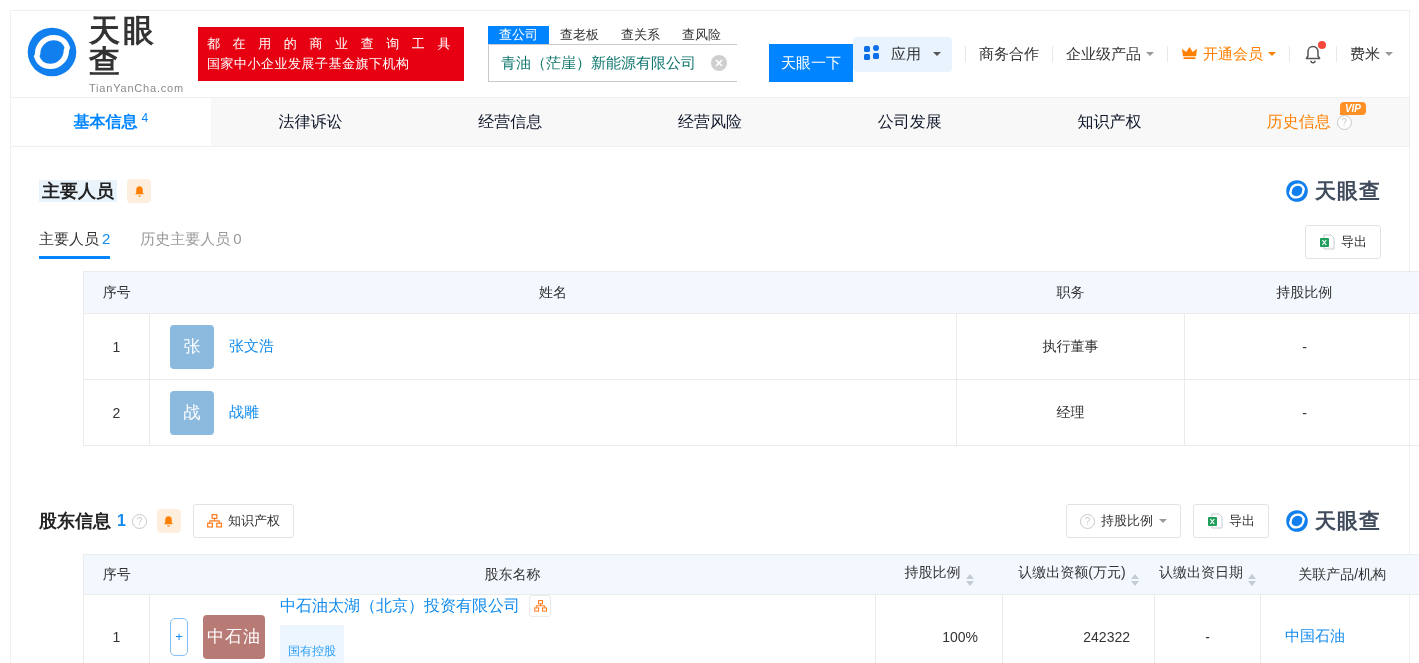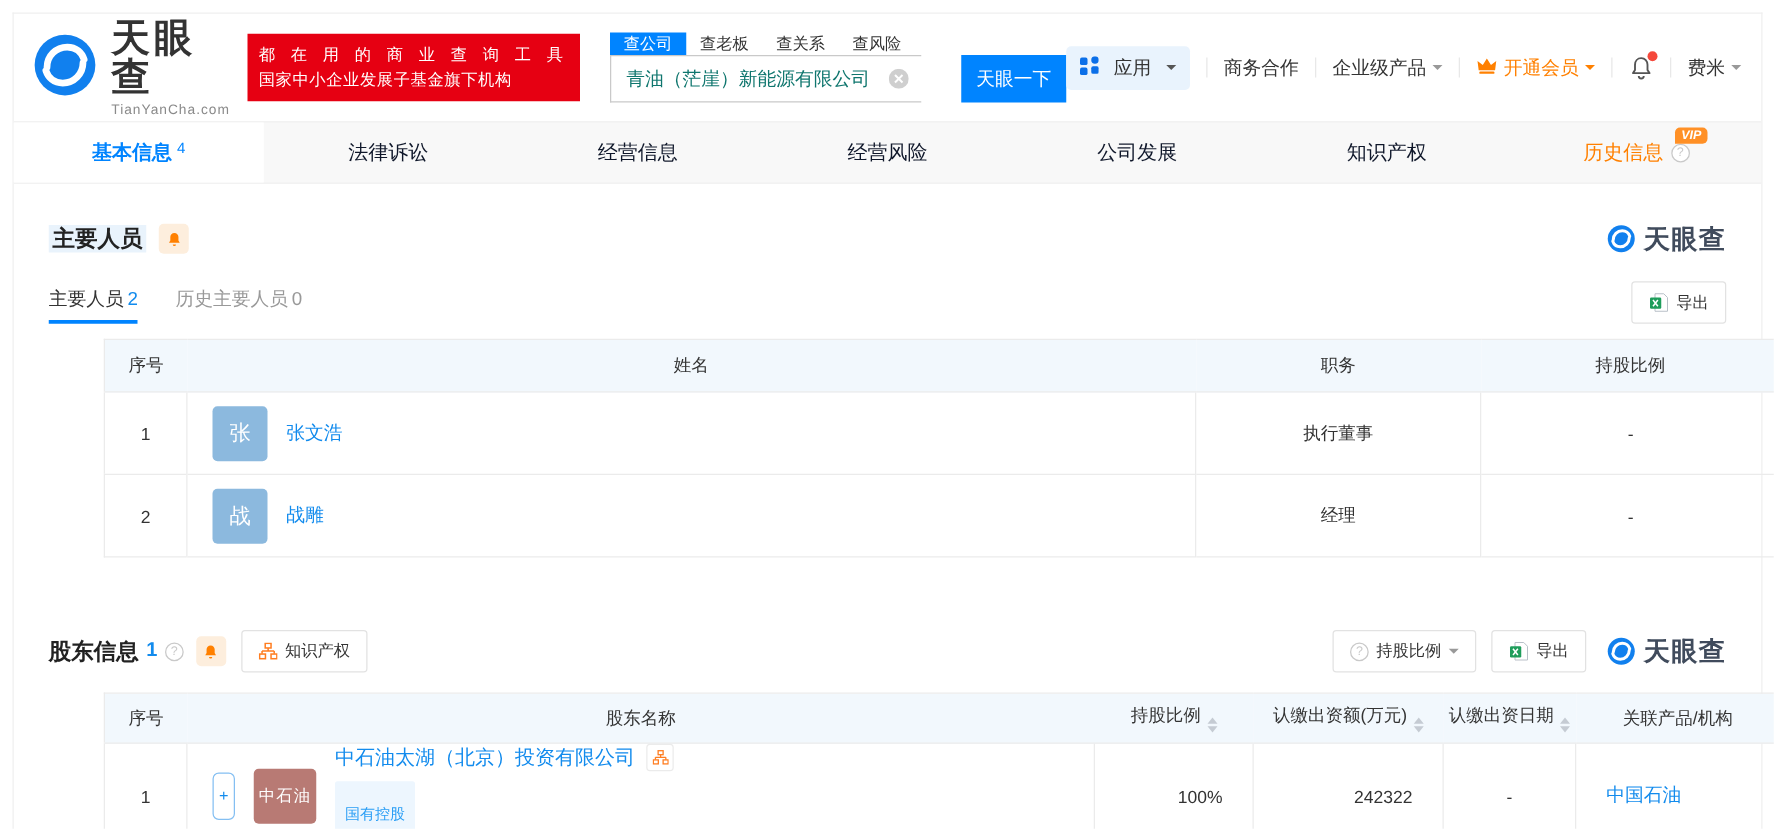--- a/index.html
+++ b/index.html
@@ -73,21 +73,21 @@
   table { width:100%; border-collapse:collapse; margin-top:12px; font-size:14px; color:#333; border:1px solid #ebebeb;margin-left:44px; }
   thead th { background:#f2f8fd; height:42px; font-weight:normal; text-align:center; font-size:14px; color:#333; }
   tbody td { border-top:1px solid #ebebeb; border-left:1px solid #ebebeb; text-align:center; vertical-align:middle; }
   tbody td:first-child { border-left:none; }
   .t1 tbody td { height:66px; }
   .t2 thead th { height:40px; }
   .t2 tbody td { height:74px; }
   .name-cell { text-align:left !important; padding-left:20px; }
   .person { display:flex; align-items:center; gap:15px; }
   .avatar { width:44px; height:44px; border-radius:4px; background:#8cb9de; color:#fff; font-size:17px; display:flex; align-items:center; justify-content:center; flex:0 0 auto; cursor:pointer; }
-  .sh-avatar { width:auto; min-width:48px; height:44px; background:#b87a74; font-size:13px; padding:0 4px; letter-spacing:1px; }
+  .sh-avatar { width:auto; min-width:48px; height:44px; background:#b87a74; font-size:17px; padding:0 4px; letter-spacing:1px; }
   a.link { color:#128bed; font-size:15px; cursor:pointer; }
   .expand-btn { width:18px; height:38px; border:1px solid #84bff2; border-radius:5px; color:#128bed; background:#fff; font-size:13px; display:flex; align-items:center; justify-content:center; cursor:pointer; flex:0 0 auto; }
   .org-btn { width:22px; height:22px; border:1px solid #ebebeb; border-radius:3px; display:inline-flex; align-items:center; justify-content:center; margin-left:9px; background:#fff; cursor:pointer; vertical-align:middle; }
   .tag { display:inline-block; margin-top:8px; font-size:12px; color:#2a9ef5; background:#edf6fe; padding:18px 8px; border-radius:2px; }
   .num-cell { text-align:right !important; padding-right:24px; }
   .prod-cell { text-align:left !important; padding-left:24px; }
   .sorter { display:inline-flex; flex-direction:column; margin-left:5px; vertical-align:-2px; }
   .sorter .up { width:0; height:0; border:4px solid transparent; border-bottom:5px solid #c5cbd3; border-top:none; margin-bottom:2px; }
   .sorter .down { width:0; height:0; border:4px solid transparent; border-top:5px solid #c5cbd3; border-bottom:none; }
   .sh-name-row { display:flex; align-items:center; }

